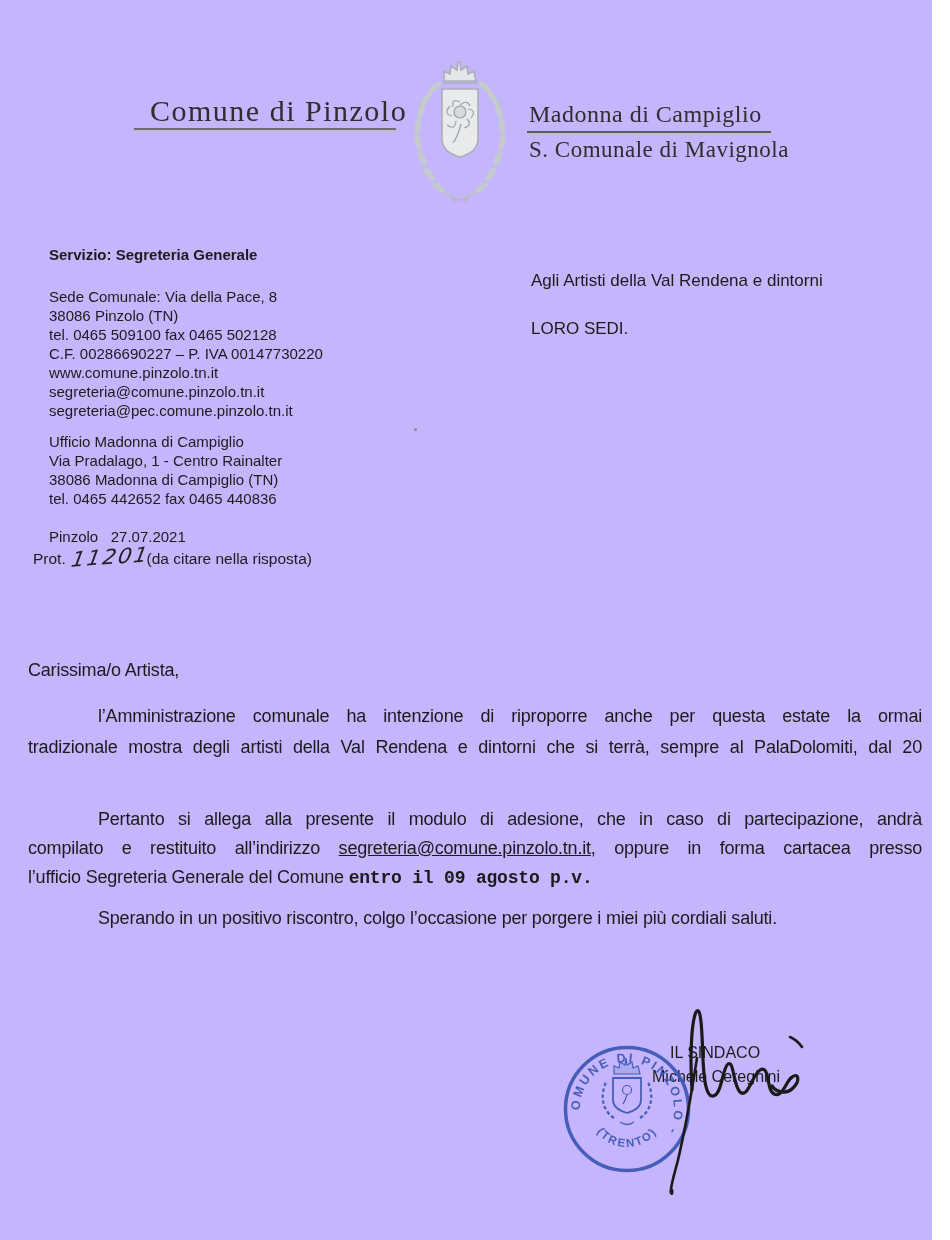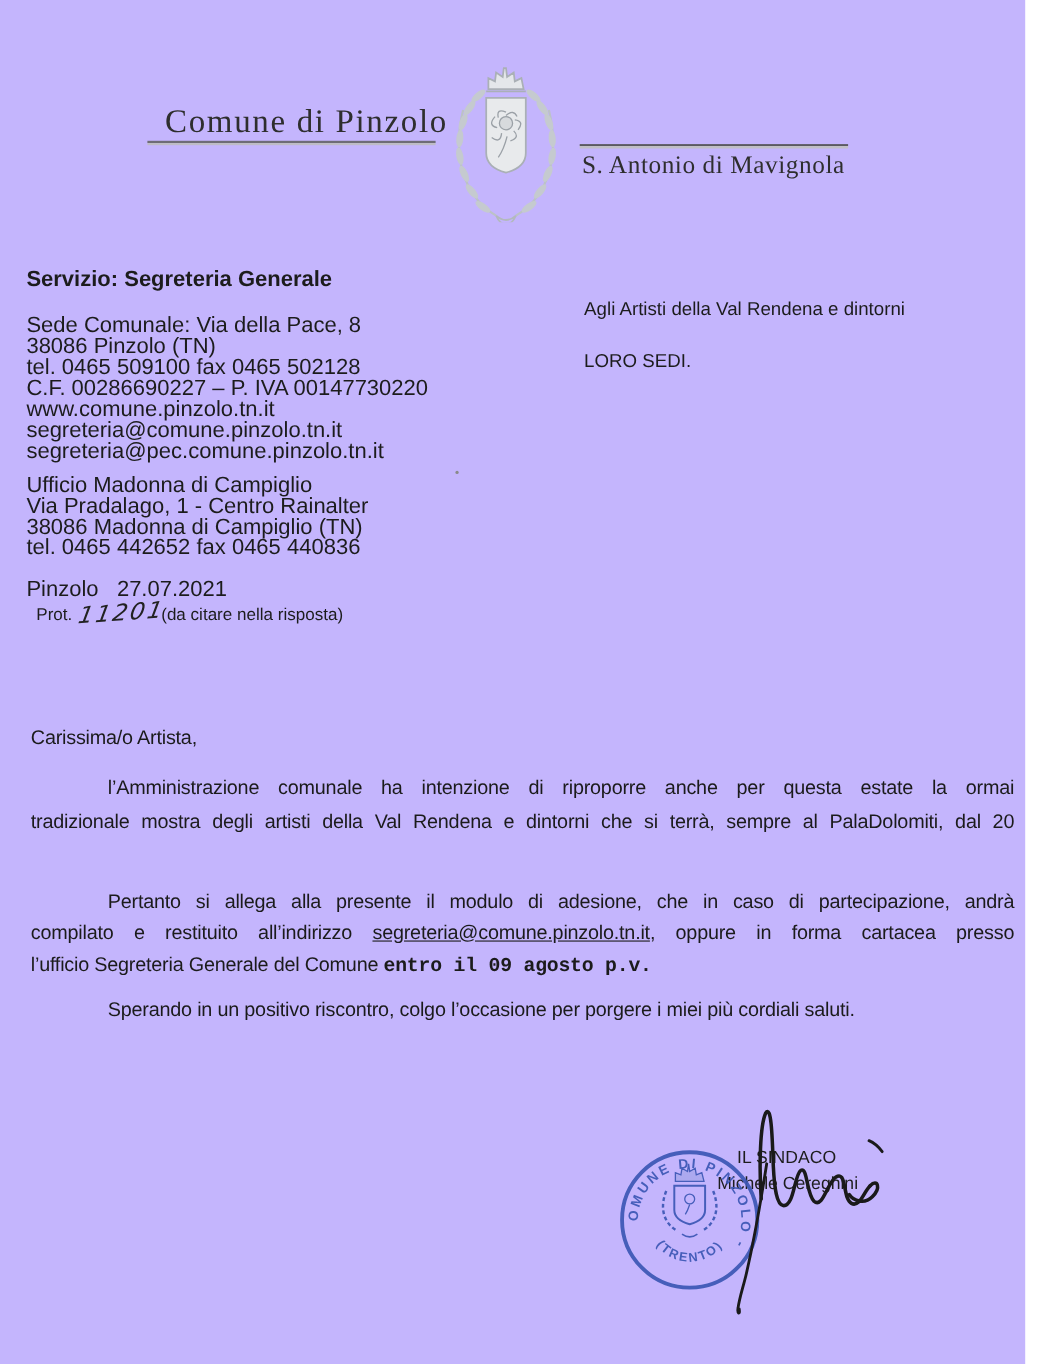--- a/index.html
+++ b/index.html
@@ -9,21 +9,21 @@
   
   .h-serif{font-family:"Liberation Serif",serif;color:#2e2e2e;}
   #commune-title{left:150px;top:94px;font-size:30px;letter-spacing:1.5px;}
   #rule-left{left:134px;top:128px;width:262px;height:4px;
              background:linear-gradient(#5f5f5f 45%,#bdbdbd 45%);opacity:.85;}
   #loc1{left:529px;top:101px;font-size:24px;letter-spacing:.5px;}
   #rule-right{left:527px;top:131px;width:244px;height:4px;
               background:linear-gradient(#4f4f4f 50%,#c0c0c0 50%);opacity:.9;}
   #loc2{left:529px;top:137px;font-size:23px;letter-spacing:.5px;}
   
-  .addr{left:24px;font-size:20px;line-height:17px;color:#1c1c1c;white-space:pre;}
+  .addr{left:49px;font-size:15px;line-height:17px;color:#1c1c1c;white-space:pre;}
   .addr.b{font-weight:bold;}
   .addr.u{}
   
   .rcpt{left:531px;font-size:17px;color:#1c1c1c;margin-top:19px;}
   
   #prot-line{left:33px;top:549px;font-size:15.5px;}
   .hand{display:inline-block;font-family:"DejaVu Sans",sans-serif;font-style:italic;
         font-size:21px;transform:skewX(-14deg) rotate(-4deg);letter-spacing:2px;
         margin:0 -2px 0 6px;color:#222;}
   
@@ -80,22 +80,23 @@
       <ellipse cx="105" cy="108" rx="8" ry="3.2" transform="rotate(-65 105 108)"></ellipse>
       <ellipse cx="109" cy="92" rx="8" ry="3.2" transform="rotate(-80 109 92)"></ellipse>
       <ellipse cx="109" cy="76" rx="8" ry="3.2" transform="rotate(-95 109 76)"></ellipse>
       <ellipse cx="106" cy="61" rx="8" ry="3.2" transform="rotate(-110 106 61)"></ellipse>
       <ellipse cx="100" cy="48" rx="8" ry="3.2" transform="rotate(-125 100 48)"></ellipse>
       <ellipse cx="92" cy="37" rx="8" ry="3.2" transform="rotate(-140 92 37)"></ellipse>
     </g>
     <path d="M58 146 q9 8 18 0 q-4 9 -9 7 q-5 2 -9 -7" fill="none" stroke="#b3b9be" stroke-width="1.6"></path>
   </svg>
 
+  <div id="loc1" class="abs h-serif">Madonna di Campiglio</div>
   <div id="rule-right" class="abs"></div>
-  <div id="loc2" class="abs h-serif">S. Antonio di Mavignola</div>
+  <div id="loc2" class="abs h-serif">S. Comunale di Mavignola</div>
 
   <div class="abs addr b" style="top:246px">Servizio: Segreteria Generale</div>
   <div class="abs addr" style="top:288px">Sede Comunale: Via della Pace, 8</div>
   <div class="abs addr" style="top:307px">38086 Pinzolo (TN)</div>
   <div class="abs addr" style="top:326px">tel. 0465 509100 fax 0465 502128</div>
   <div class="abs addr" style="top:345px">C.F. 00286690227 – P. IVA 00147730220</div>
   <div class="abs addr u" style="top:364px">www.comune.pinzolo.tn.it</div>
   <div class="abs addr u" style="top:383px">segreteria@comune.pinzolo.tn.it</div>
   <div class="abs addr u" style="top:402px">segreteria@pec.comune.pinzolo.tn.it</div>
 

